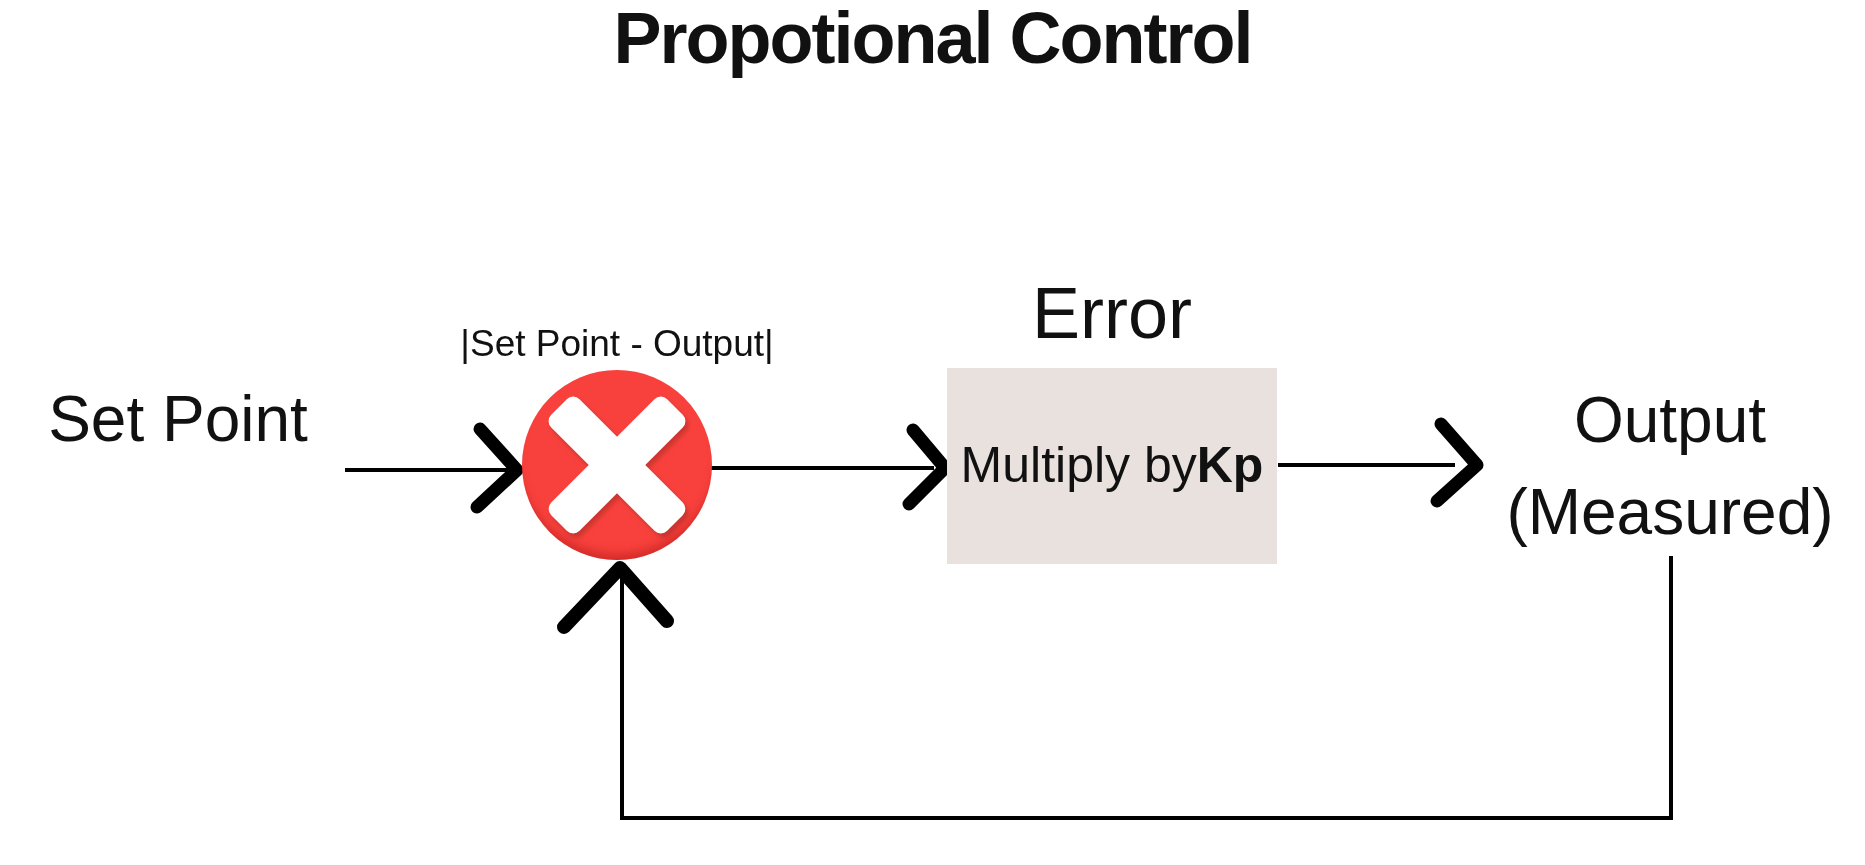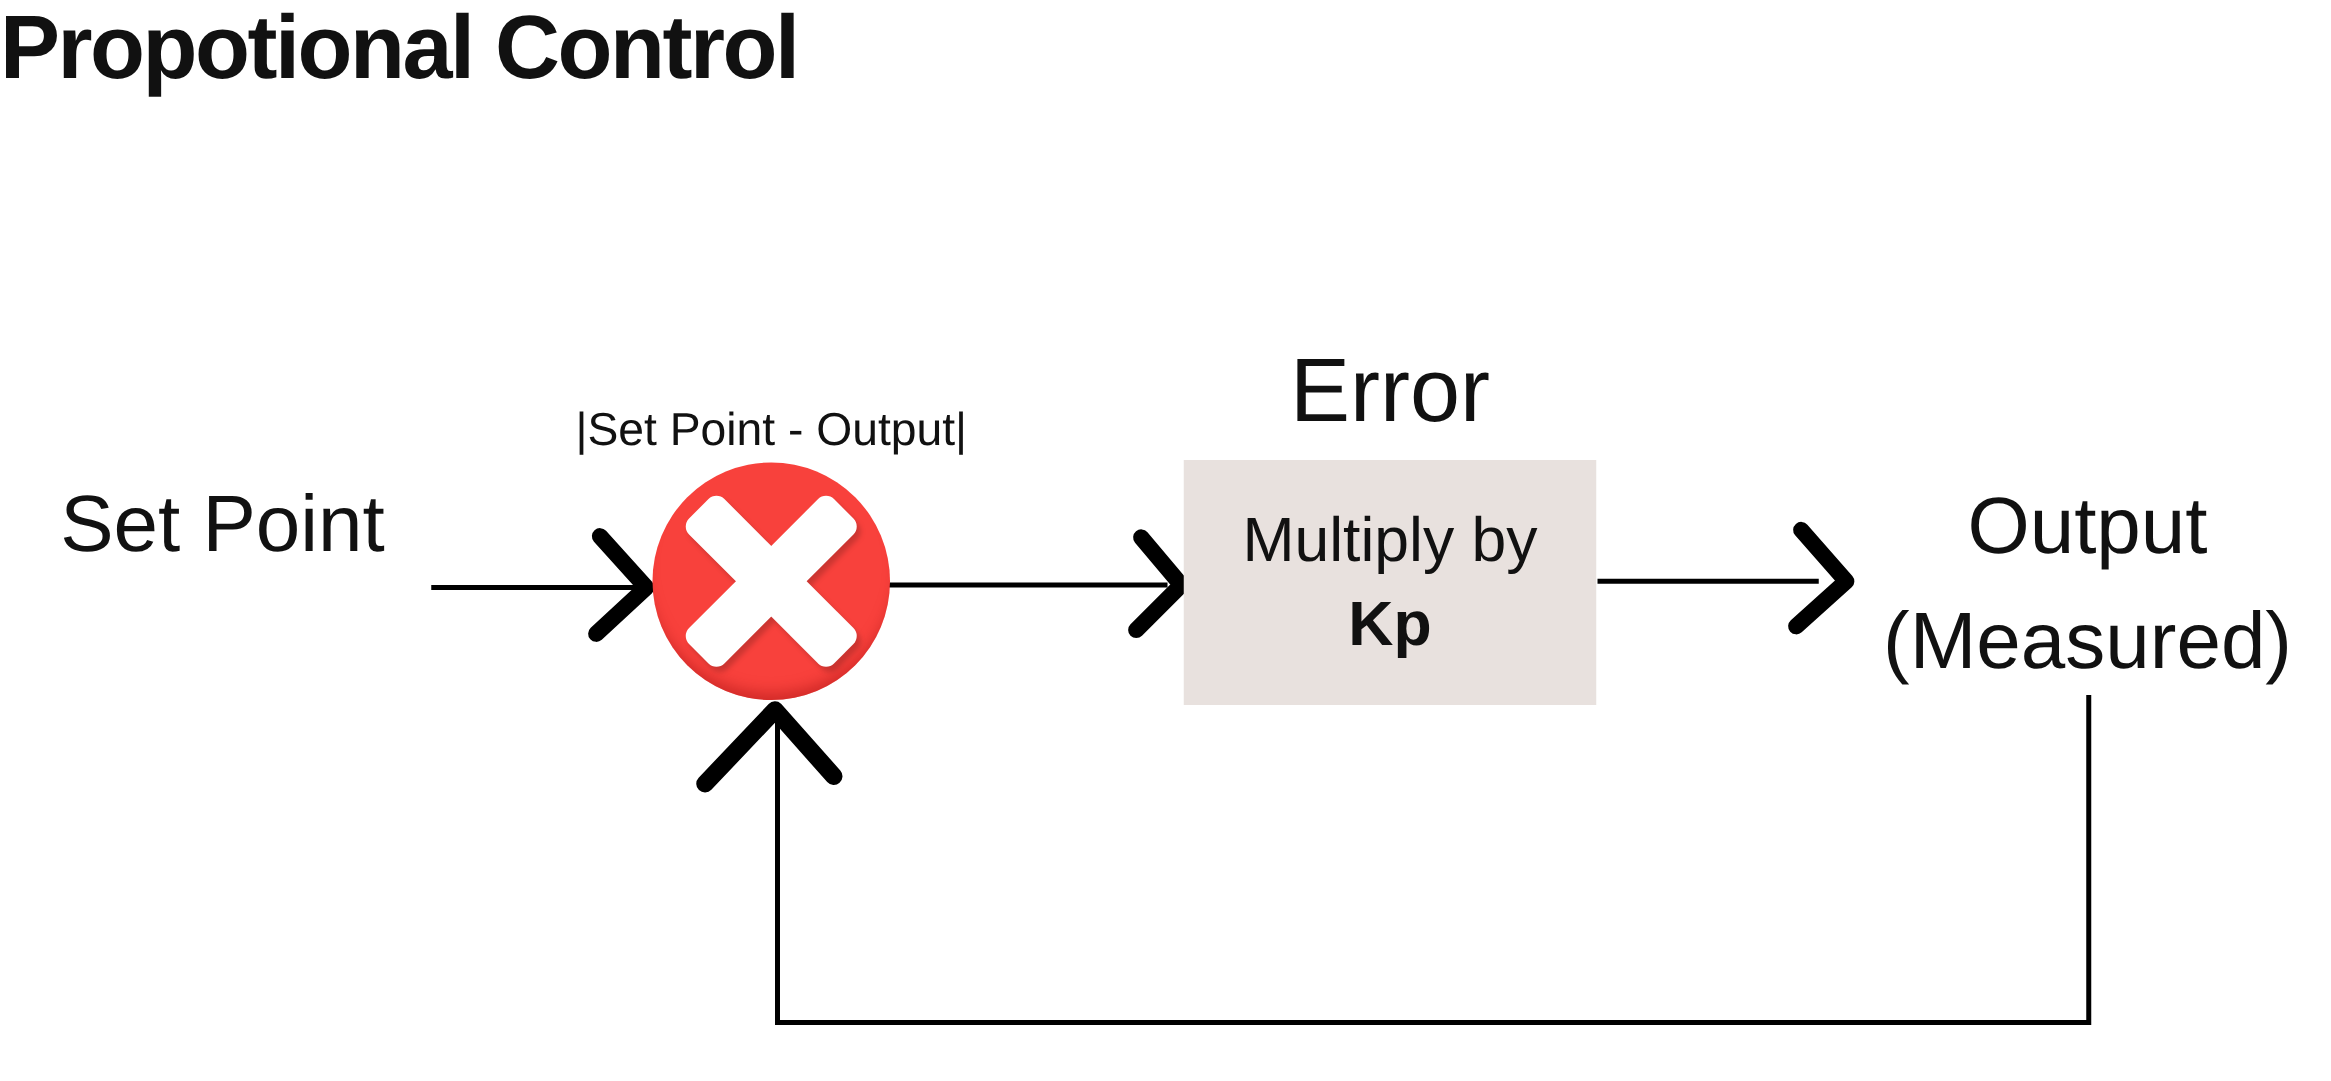--- a/index.html
+++ b/index.html
@@ -26,21 +26,21 @@
     position: absolute;
     left: 0; top: 0;
     width: 1865px; height: 865px;
     pointer-events: none;
   }
 
   .diagram-title {
     position: absolute;
     left: 0; top: 2px;
     width: 100%;
-    text-align: left;
+    text-align: center;
     font-size: 72px;
     font-weight: 700;
     letter-spacing: -2px;
     line-height: 1.0;
     color: var(--text);
   }
 
   .label { position: absolute; color: var(--text); white-space: nowrap; }
   .centered { transform: translateX(-50%); text-align: center; }
 
@@ -79,21 +79,21 @@
   .x-bar.b2 { transform: rotate(-45deg); }
 
   .tuning-title { left: 1112px; top: 277px; }
 
   .tuning-box {
     position: absolute;
     left: 947px; top: 368px;
     width: 330px; height: 196px;
     background: var(--tuning-box-fill);
     display: flex;
-    flex-direction: column;
+    flex-direction: row;
     align-items: center;
     justify-content: center;
     text-align: center;
   }
   .tuning-box .box-line1 { font-size: 50px; line-height: 1.35; }
   .tuning-box .box-line2 { font-size: 50px; line-height: 1.35; font-weight: 700; }
 
   .output-block {
     left: 1420px; top: 375px; width: 500px;
     font-size: 64px; line-height: 1.43; text-align: center;

